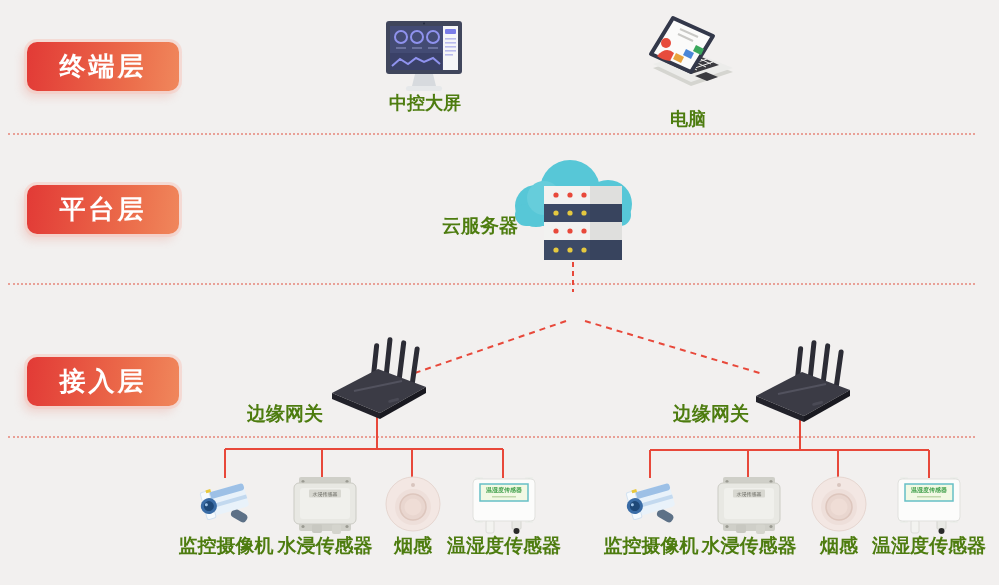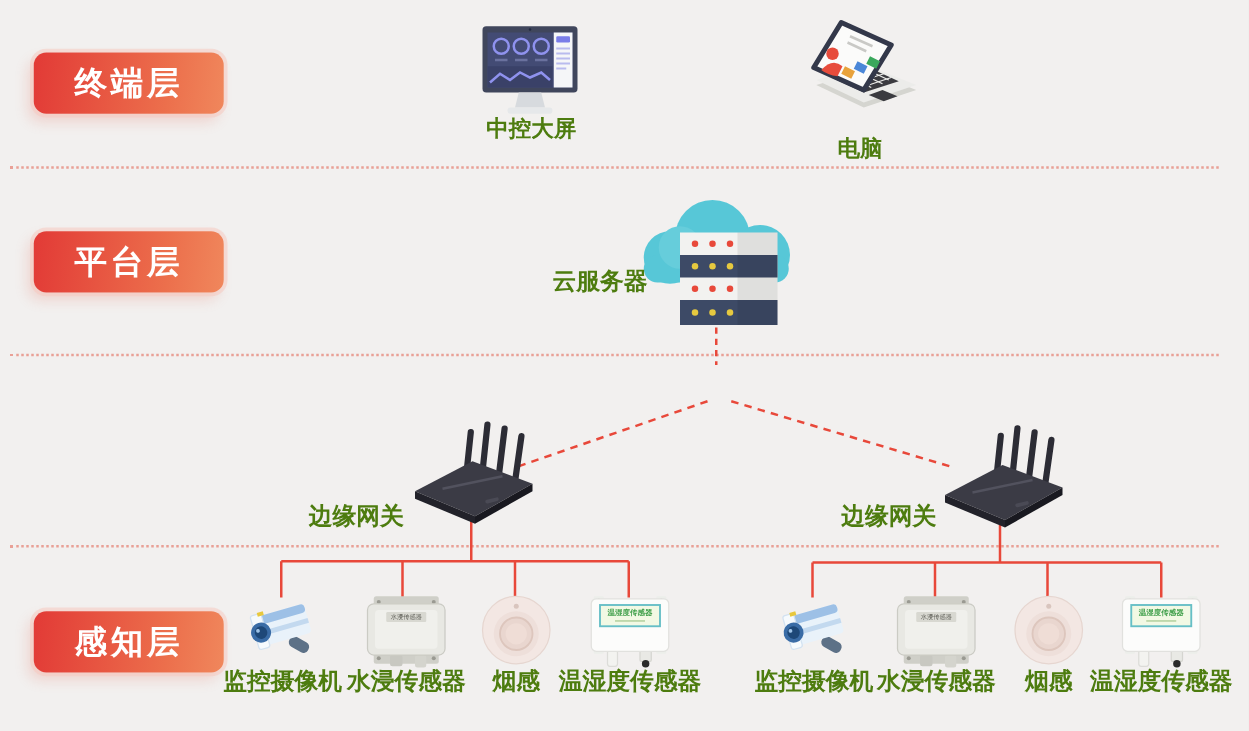--- a/index.html
+++ b/index.html
@@ -50,21 +50,21 @@
       <path d="M573 262 V292" stroke-dasharray="5 4"></path>
       <path d="M566 321 L412 374" stroke-dasharray="6 5"></path>
       <path d="M585 321 L763 374" stroke-dasharray="6 5"></path>
       <path d="M377 416 V449 M225 449 H503 M225 449 V478 M322 449 V478 M412 449 V478 M503 449 V478"></path>
       <path d="M800 420 V450 M650 450 H929 M650 450 V478 M748 450 V478 M838 450 V478 M929 450 V478"></path>
     </g>
   </svg>
 
   <div class="layer-btn" style="top:42px">终端层</div>
   <div class="layer-btn" style="top:185px">平台层</div>
-  <div class="layer-btn" style="top:489px">感知层</div>
+  <div class="layer-btn" style="top:357px">接入层</div>
 
   <div class="icon" style="left:384px;top:20px">
     <svg width="80" height="78" viewBox="0 0 80 78">
       <rect x="2" y="1" width="76" height="53" rx="3" fill="#40465c"></rect>
       <circle cx="40" cy="3.5" r="1" fill="#232a40"></circle>
       <rect x="6" y="6" width="68" height="44" fill="#434b74"></rect>
       <circle cx="17" cy="17" r="6" fill="none" stroke="#8f92ee" stroke-width="2"></circle>
       <circle cx="33" cy="17" r="6" fill="none" stroke="#8f92ee" stroke-width="2"></circle>
       <circle cx="49" cy="17" r="6" fill="none" stroke="#8f92ee" stroke-width="2"></circle>
       <rect x="12" y="27" width="10" height="2" fill="#6a719e"></rect>

